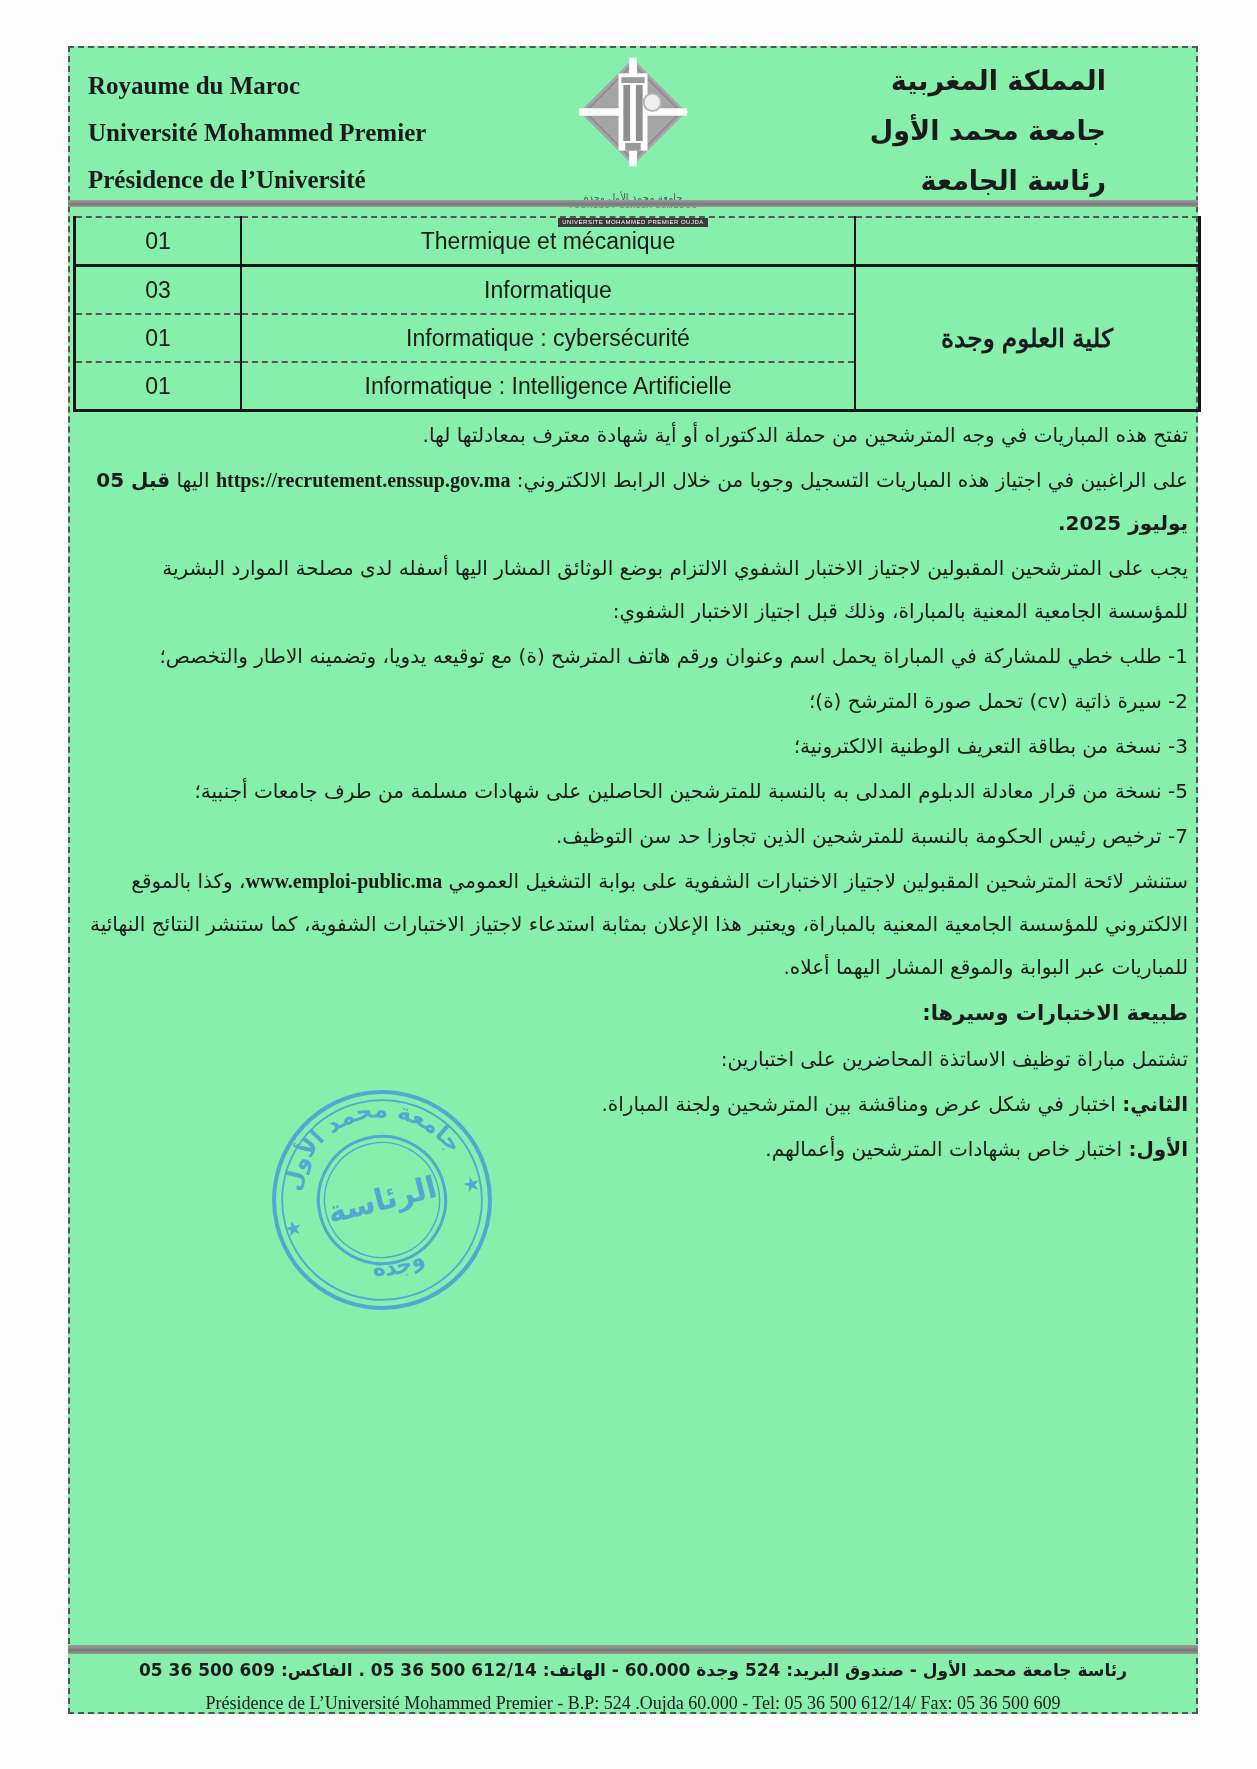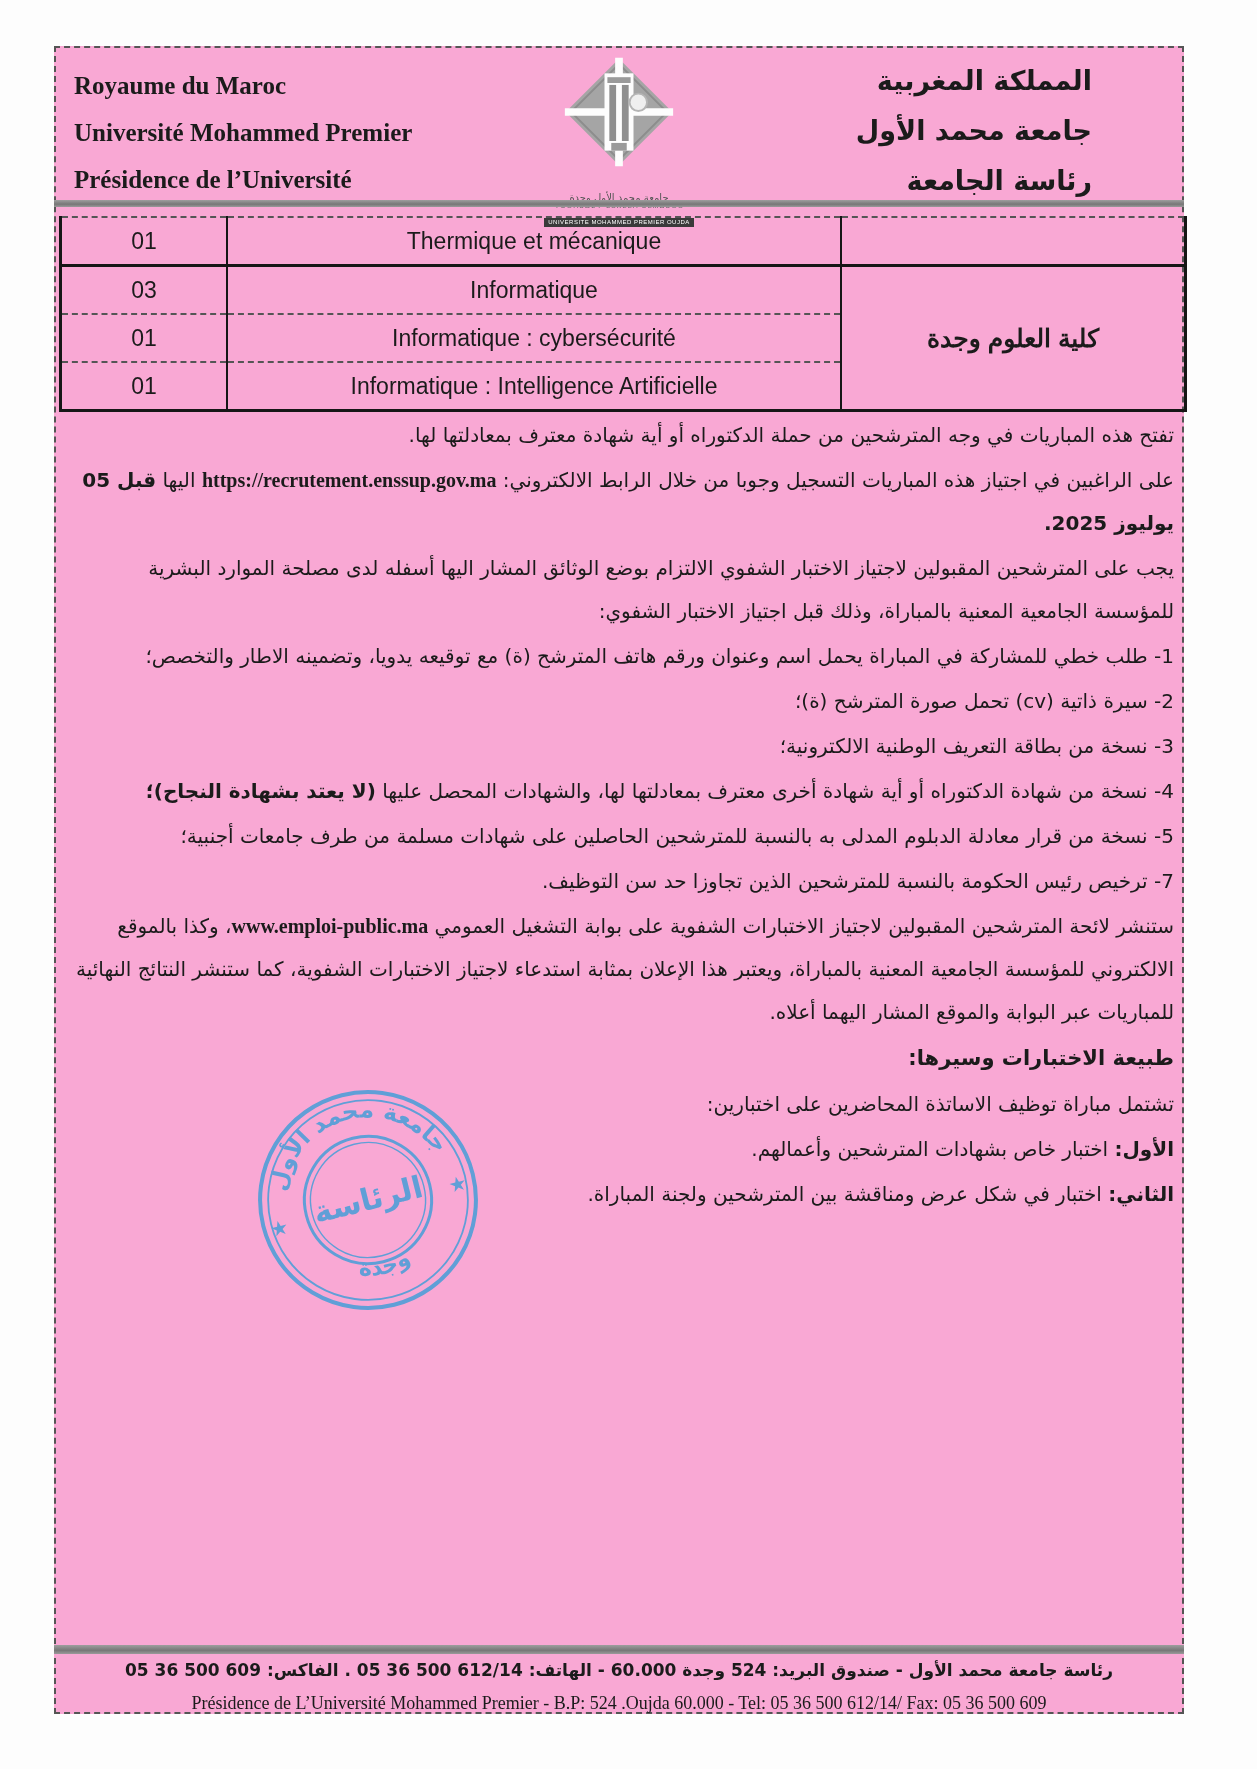--- a/index.html
+++ b/index.html
@@ -1,19 +1,19 @@
 <!DOCTYPE html>
 <html lang="ar"><head>
 <meta charset="utf-8">
 <style>
   html,body{margin:0;padding:0;background:#ffffff;}
   .page{position:relative;width:1257px;height:1769px;background:#fdfdfd;overflow:hidden;
         font-family:"DejaVu Sans",sans-serif;color:#1b1b1b;}
-  .sheet{position:absolute;left:54px;top:46px;width:1126px;height:1664px;
-         border:2px dashed #555;background:#f9a8d4;}
+  .sheet{position:absolute;left:68px;top:46px;width:1126px;height:1664px;
+         border:2px dashed #555;background:#86efac;}
 
   
   .hdr-fr{position:absolute;left:18px;top:14px;font-family:"Liberation Serif",serif;
           font-weight:bold;font-size:25px;line-height:47px;white-space:nowrap;}
   .hdr-ar{position:absolute;right:90px;top:8px;direction:rtl;text-align:right;
           font-weight:bold;font-size:27px;line-height:50px;white-space:nowrap;}
   .hdr-logo{position:absolute;left:448px;top:6px;width:230px;text-align:center;line-height:1.1;}
   .logo-cap-ar{font-size:10px;color:#555;margin-top:18px;}
   .logo-cap-tf{font-size:7px;color:#666;letter-spacing:1px;}
   .logo-cap-fr{display:inline-block;background:#3a3a3a;color:#fff;font-size:6px;
@@ -122,30 +122,29 @@
     <div class="body-ar">
       <p>تفتح هذه المباريات في وجه المترشحين من حملة الدكتوراه أو أية شهادة معترف بمعادلتها لها.</p>
 
       <p class="p-just"><span>على الراغبين في اجتياز هذه المباريات التسجيل وجوبا من خلال الرابط الالكتروني:  </span><span class="url" dir="ltr">https://recrutement.enssup.gov.ma</span><span>  اليها </span><span class="bold">قبل 05 يوليوز 2025.</span></p>
 
       <p class="p-just">يجب على المترشحين المقبولين لاجتياز الاختبار الشفوي الالتزام بوضع الوثائق المشار اليها أسفله لدى مصلحة الموارد البشرية للمؤسسة الجامعية المعنية بالمباراة، وذلك قبل اجتياز الاختبار الشفوي:</p>
 
       <p><span>1- طلب خطي للمشاركة في المباراة يحمل اسم وعنوان ورقم هاتف المترشح (ة) مع توقيعه يدويا، وتضمينه الاطار والتخصص؛</span><span class="bold"></span></p>
       <p><span>2- سيرة ذاتية (cv) تحمل صورة المترشح (ة)؛</span><span class="bold"></span></p>
       <p><span>3- نسخة من بطاقة التعريف الوطنية الالكترونية؛</span><span class="bold"></span></p>
-      <p><span>4- نسخة من شهادة الدكتوراه أو أية شهادة أخرى معترف بمعادلتها لها، والشهادات المحصل عليها </span><span class="bold">(لا يعتد بشهادة النجاح)؛</span></p>
       <p><span>5- نسخة من قرار معادلة الدبلوم المدلى به بالنسبة للمترشحين الحاصلين على شهادات مسلمة من طرف جامعات أجنبية؛</span><span class="bold"></span></p>
       <p><span>7- ترخيص رئيس الحكومة بالنسبة للمترشحين الذين تجاوزا حد سن التوظيف.</span><span class="bold"></span></p>
 
       <p class="p-just"><span>ستنشر لائحة المترشحين المقبولين لاجتياز الاختبارات الشفوية على بوابة التشغيل العمومي </span><span class="url" dir="ltr">www.emploi-public.ma</span><span>، وكذا بالموقع الالكتروني للمؤسسة الجامعية المعنية بالمباراة، ويعتبر هذا الإعلان بمثابة استدعاء لاجتياز الاختبارات الشفوية، كما ستنشر النتائج النهائية للمباريات عبر البوابة والموقع المشار اليهما أعلاه.</span></p>
 
       <p class="heading">طبيعة الاختبارات وسيرها:</p>
       <p>تشتمل مباراة توظيف الاساتذة المحاضرين على اختبارين:</p>
+      <p><span class="bold">الثاني:</span><span> اختبار في شكل عرض ومناقشة بين المترشحين ولجنة المباراة.</span></p>
       <p><span class="bold">الأول:</span><span> اختبار خاص بشهادات المترشحين وأعمالهم.</span></p>
-      <p><span class="bold">الثاني:</span><span> اختبار في شكل عرض ومناقشة بين المترشحين ولجنة المباراة.</span></p>
     </div>
 
     <div class="stamp">
       <svg width="232" height="232" viewBox="0 0 230 230">
         <g fill="none" stroke="#4c9ed8">
           <circle cx="115" cy="115" r="107" stroke-width="4"></circle>
           <circle cx="115" cy="115" r="99" stroke-width="1.8"></circle>
           <circle cx="115" cy="115" r="63" stroke-width="3"></circle>
           <circle cx="115" cy="115" r="57" stroke-width="1.4"></circle>
         </g>

